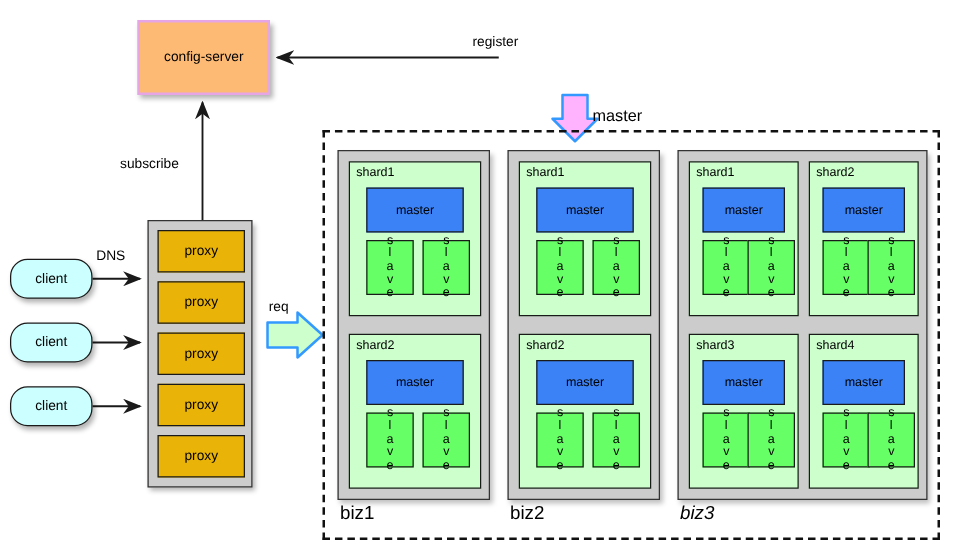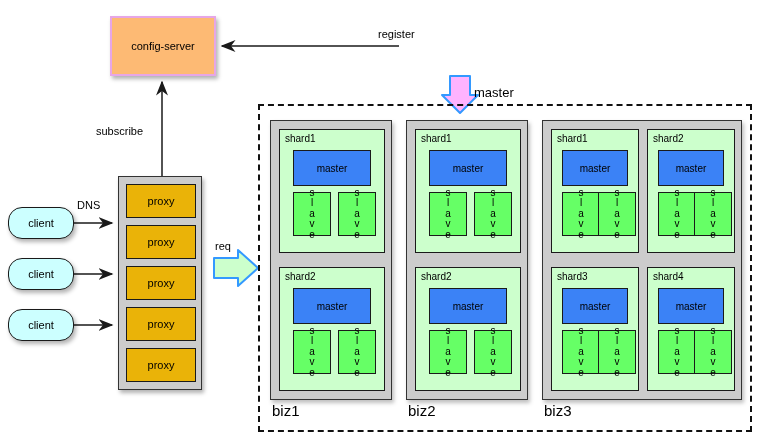--- a/index.html
+++ b/index.html
@@ -113,21 +113,21 @@
   .biz-1 { left: 146px; top: 14px; width: 122px; height: 280px; }
   .biz-2 { left: 282px; top: 14px; width: 200px; height: 280px; }
   .biz-label {
     position: absolute;
     font-size: 15px;
     color: #000;
     white-space: nowrap;
   }
   .biz-label-0 { left: 12px; top: 296px; }
   .biz-label-1 { left: 148px; top: 296px; }
-  .biz-label-2 { left: 284px; top: 296px; }
+  .biz-label-2 { left: 284px; top: 296px; font-style: italic; }
 
   
   .shard {
     position: absolute;
     background: #ccffcc;
     border: 1.5px solid #1a1a1a;
     box-sizing: border-box;
   }
   .shard-title {
     position: absolute;

